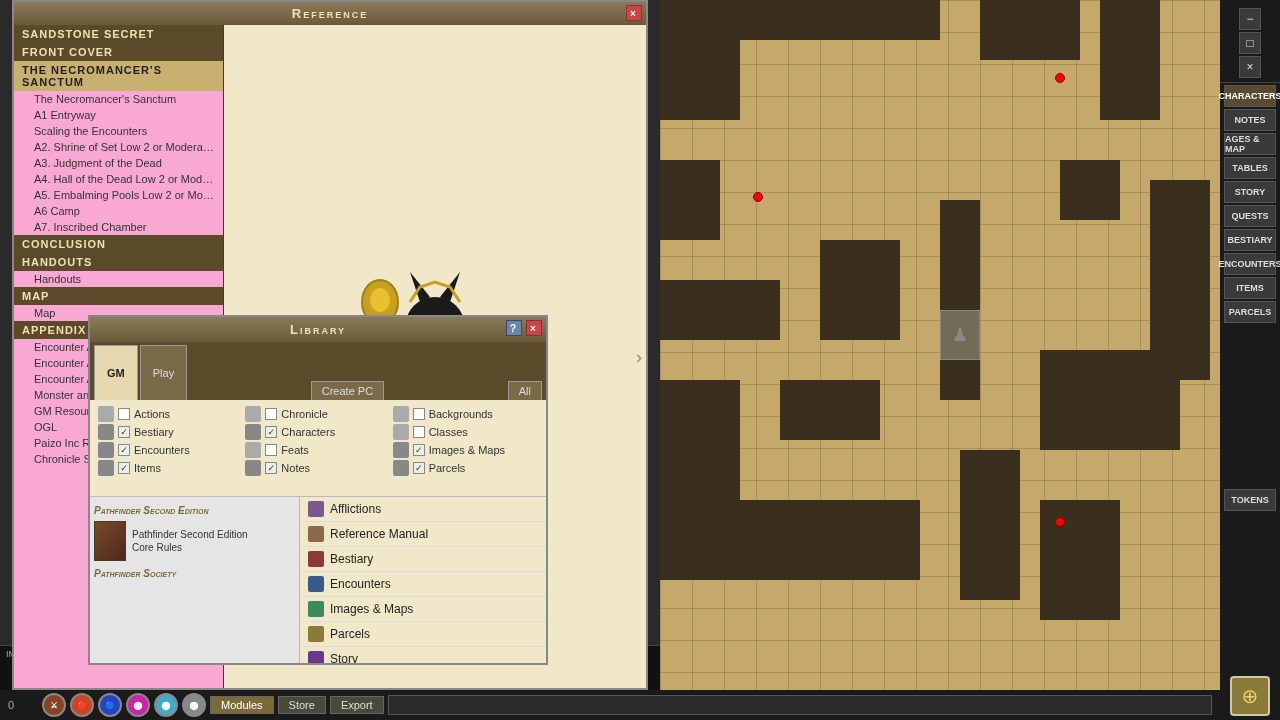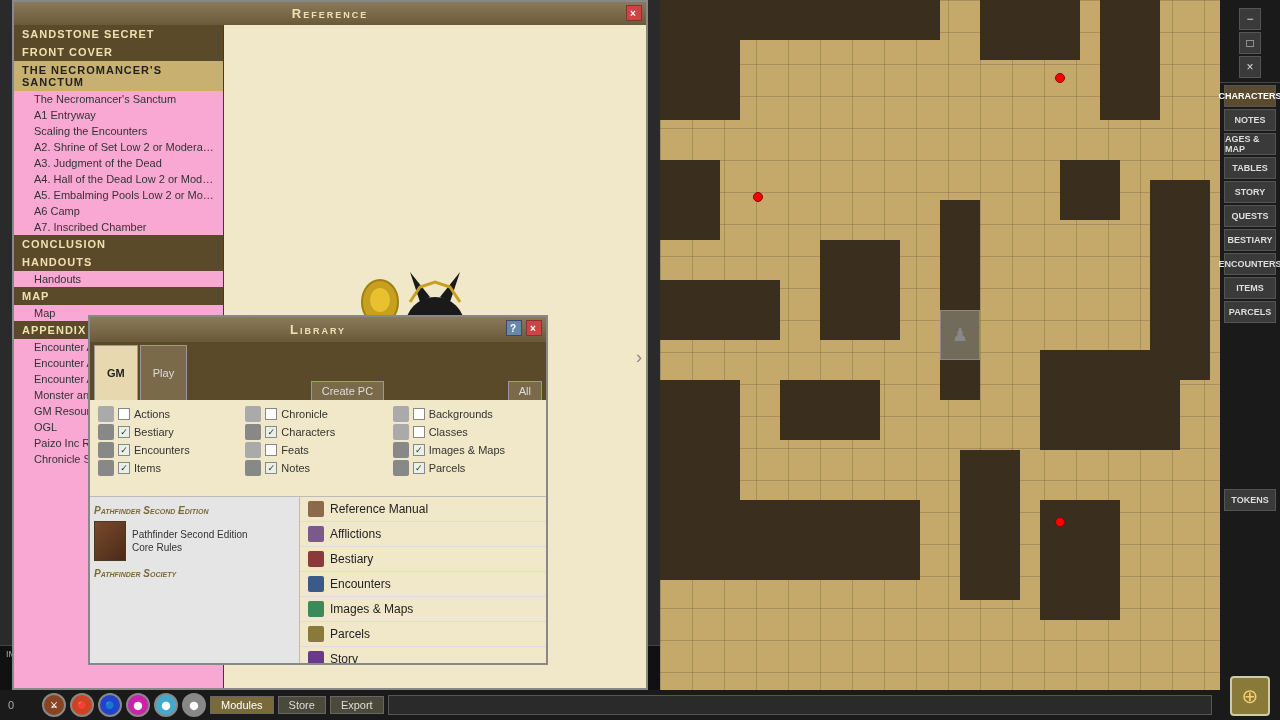--- a/index.html
+++ b/index.html
@@ -759,26 +759,26 @@
         <div class="book-title">Pathfinder Second Edition<br>Core Rules</div>
       </div>
 
       <div class="lib-section-title">
         <span style="font-style:italic;font-size:10px;color:#7a6a3a;">Pathfinder Society</span>
       </div>
     </div>
 
     <div class="library-right">
       <div class="lib-menu-item">
+        <div class="lib-menu-icon" style="background:#7a5a8a;"></div>
+        <span>Afflictions</span>
+      </div>
+      <div class="lib-menu-item">
         <div class="lib-menu-icon" style="background:#8a6a4a;"></div>
         <span>Reference Manual</span>
-      </div>
-      <div class="lib-menu-item">
-        <div class="lib-menu-icon" style="background:#7a5a8a;"></div>
-        <span>Afflictions</span>
       </div>
       <div class="lib-menu-item">
         <div class="lib-menu-icon" style="background:#8a3a3a;"></div>
         <span>Bestiary</span>
       </div>
       <div class="lib-menu-item">
         <div class="lib-menu-icon" style="background:#3a5a8a;"></div>
         <span>Encounters</span>
       </div>
       <div class="lib-menu-item">

